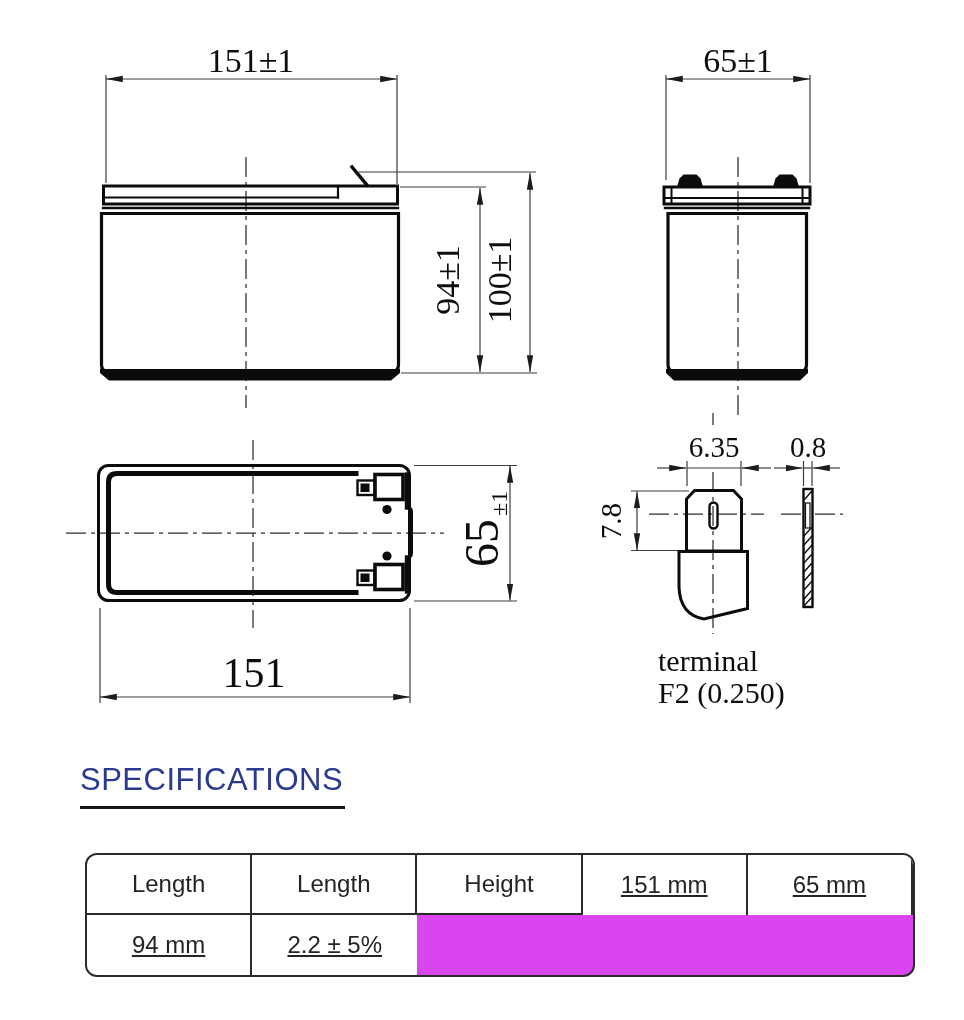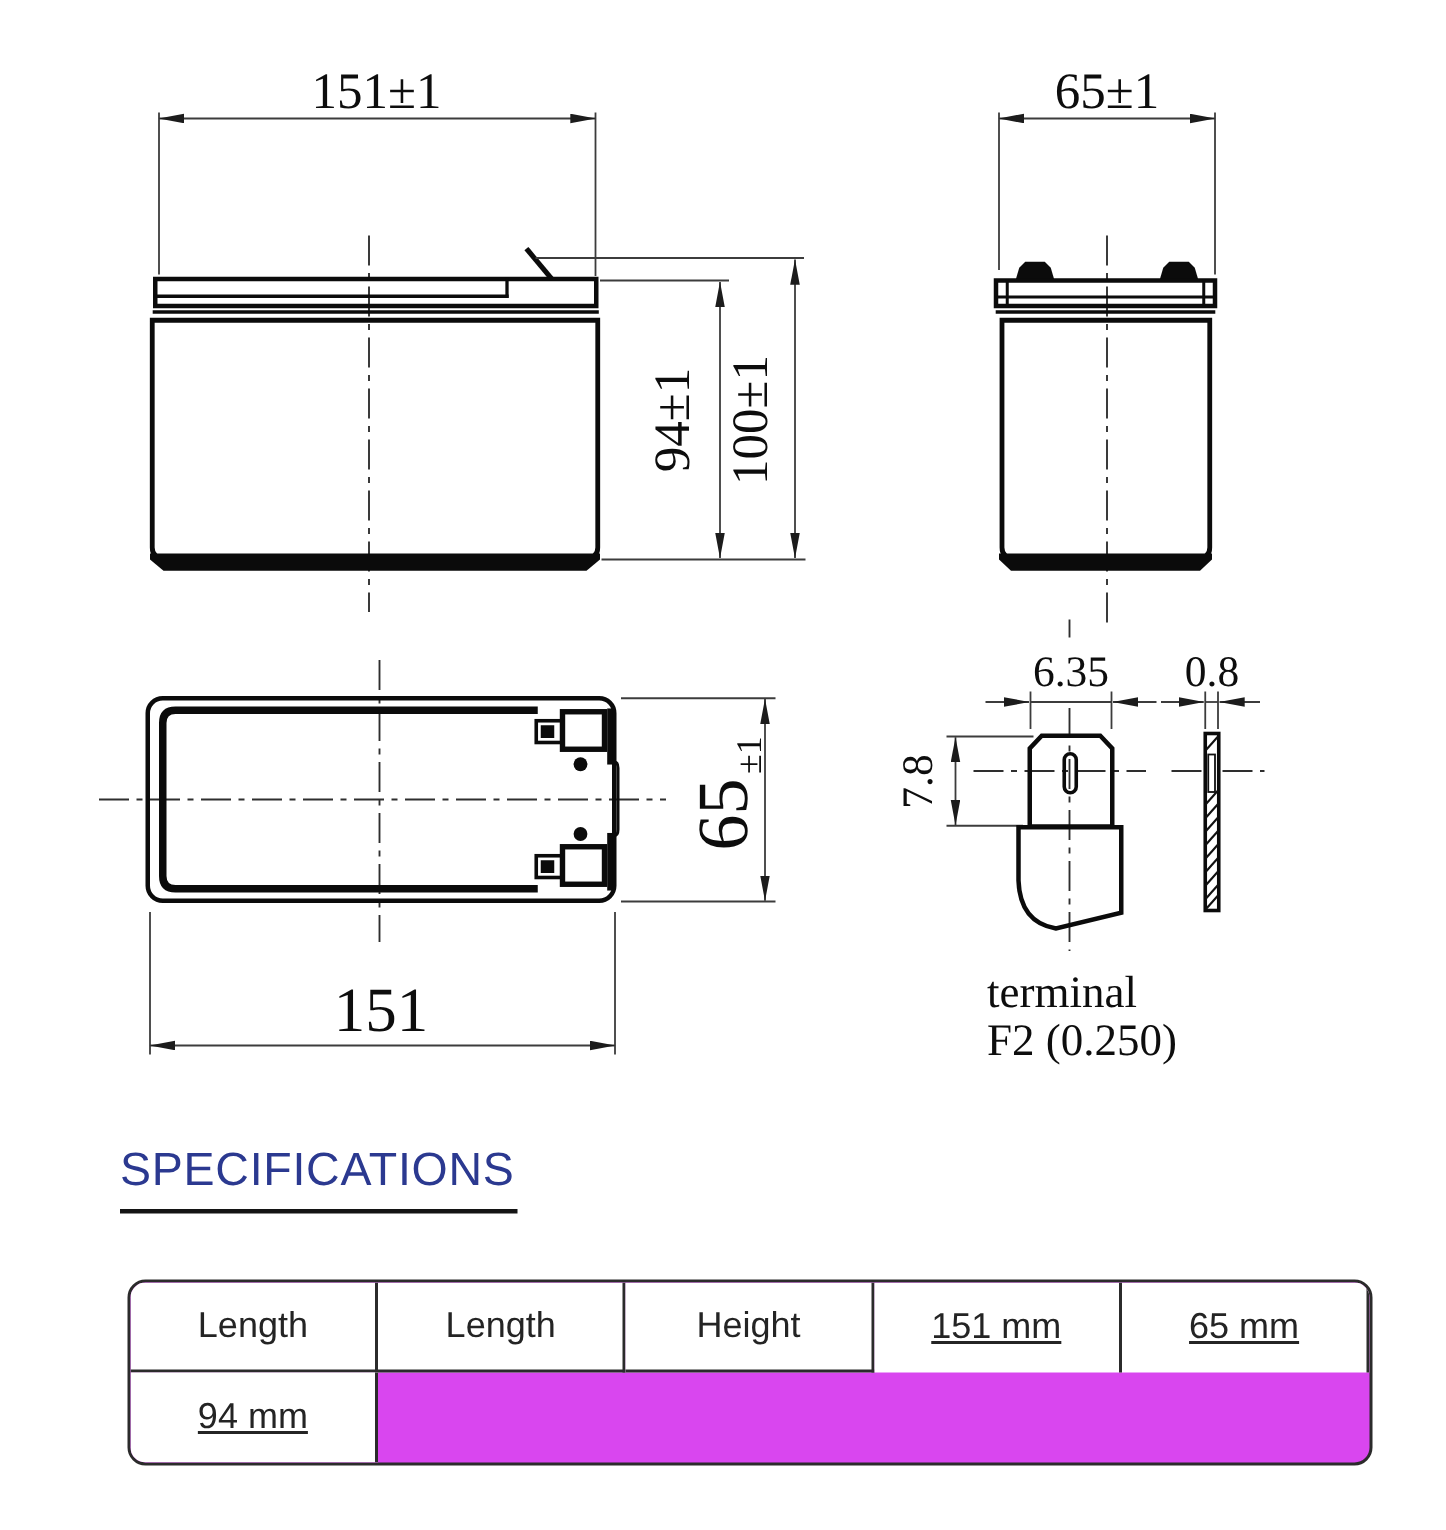--- a/index.html
+++ b/index.html
@@ -176,15 +176,16 @@
   <h2 class="spec-heading">SPECIFICATIONS</h2>
 
   <div class="spec-table">
     <div class="cell head">Length</div>
     <div class="cell head">Length</div>
     <div class="cell head">Height</div>
 
     <div class="cell val last-row">151 mm</div>
     <div class="cell val last-row">65 mm</div>
     <div class="cell val last-row">94 mm</div>
+    <div class="cell val last-row last-col">2.2 ± 5%</div>
   </div>
 
 </div>
 
 </body></html>

